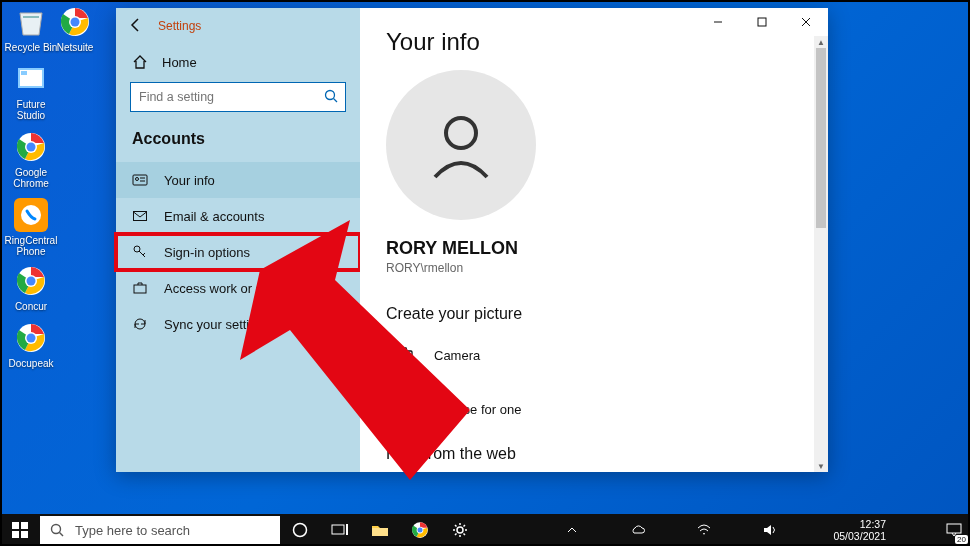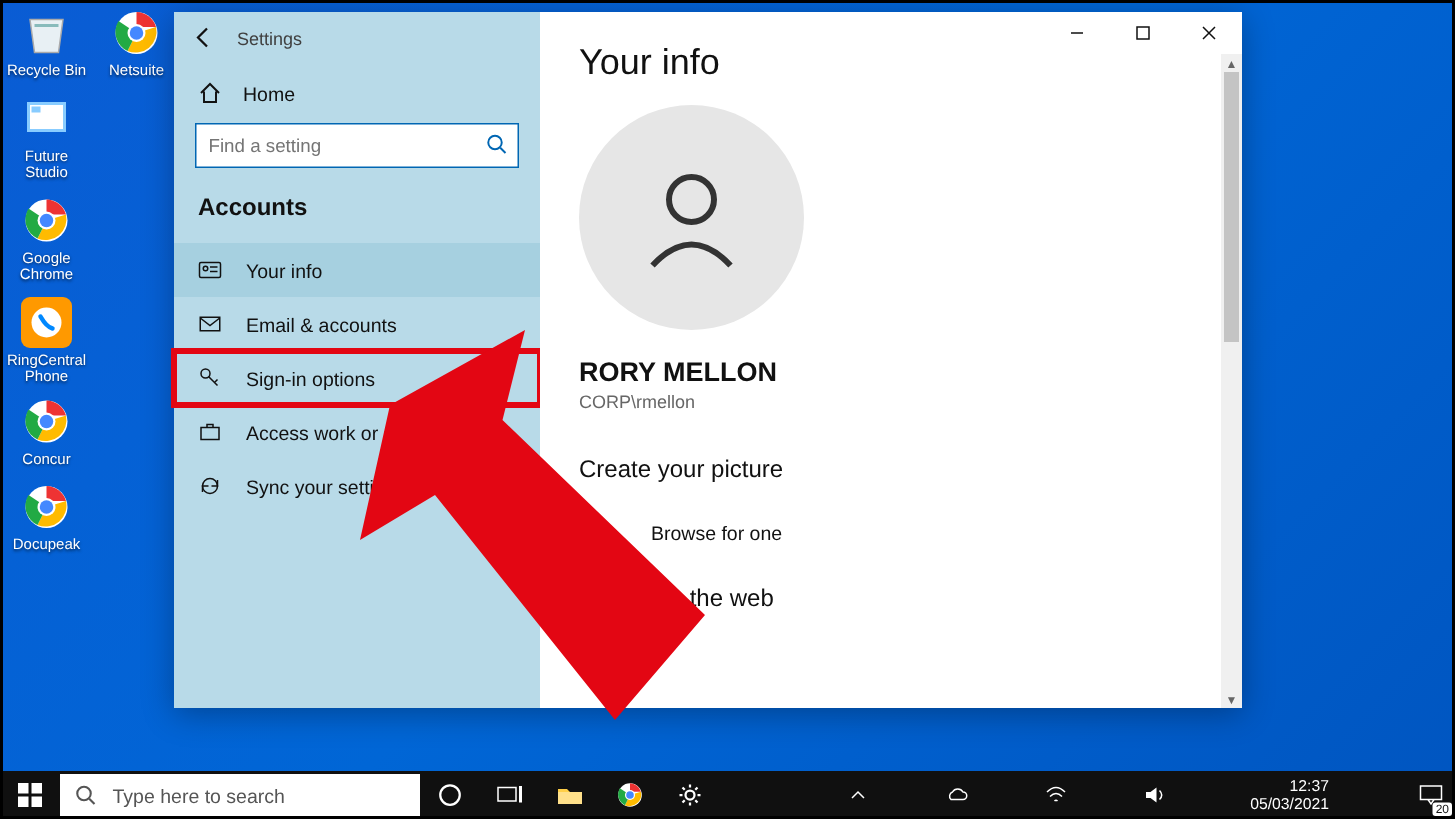--- a/index.html
+++ b/index.html
@@ -5,26 +5,26 @@
   * { margin:0; padding:0; box-sizing:border-box; font-family: "Segoe UI", Arial, sans-serif; }
   body { width:970px; height:546px; overflow:hidden; background:linear-gradient(135deg,#0a5cd4 0%,#0066d6 50%,#0055c0 100%); position:relative; }
   
   .frame { position:absolute; inset:0; border:2px solid #000; pointer-events:none; }
 
   
   .desktop { position:absolute; top:4px; left:4px; width:110px; }
   .dicon { width:54px; display:flex; flex-direction:column; align-items:center; margin-bottom:4px; cursor:pointer; text-align:center; }
   .dicon .glyph { width:36px; height:36px; display:flex; align-items:center; justify-content:center; }
   .dicon .lbl { color:#fff; font-size:10px; line-height:11px; text-shadow:0 1px 2px rgba(0,0,0,.6); margin-top:2px; max-width:56px; }
-  .col2 { position:absolute; left:64px; top:4px; }
+  .col2 { position:absolute; left:48px; top:4px; }
 
   
   .win { position:absolute; top:8px; left:116px; width:712px; height:464px; background:#fff; box-shadow:0 4px 20px rgba(0,0,0,.3); display:flex; }
   .leftpane { width:244px; background:#b8dae8; display:flex; flex-direction:column; }
-  .titlebar { height:36px; display:flex; align-items:center; padding:0 12px; font-size:12px; color:#404040; }
+  .titlebar { height:36px; display:flex; align-items:center; padding:0 12px; font-size:12px; color:#c2410c; }
   .titlebar .back { width:18px; cursor:pointer; }
   .titlebar .ttl { margin-left:12px; }
   .homecell { display:flex; align-items:center; padding:10px 16px; font-size:13px; color:#111; cursor:pointer; }
   .homecell svg { margin-right:14px; }
   .searchwrap { padding:2px 14px 12px 14px; }
   .searchbox { position:relative; }
   .searchbox input { width:100%; height:30px; border:1.5px solid #0066b3; padding:0 30px 0 8px; font-size:12.5px; color:#737373; background:#fff; outline:none; }
   .searchbox .sg { position:absolute; right:8px; top:7px; }
   .cathdr { padding:6px 16px 14px 16px; font-weight:700; font-size:16px; color:#111; }
   .navitem { display:flex; align-items:center; height:36px; padding:0 16px; font-size:13px; color:#111; cursor:pointer; }
@@ -238,24 +238,34 @@
     <div class="pgtitle">Your info</div>
 
     <div class="avatar">
       <svg width="80" height="80" viewBox="0 0 80 80">
         <circle cx="40" cy="28" r="15" stroke="#333" stroke-width="4" fill="none"></circle>
         <path d="M14 72 Q40 44 66 72" stroke="#333" stroke-width="4" fill="none"></path>
       </svg>
     </div>
 
     <div class="uname">RORY MELLON</div>
-    <div class="uacct">CORP\rmellon</div>
+    <div class="uacct">RORY\rmellon</div>
 
     <div class="subhdr">Create your picture</div>
 
+    <div class="picopt">
+      <div class="ico">
+        <svg width="22" height="22" viewBox="0 0 22 22">
+            <rect x="3" y="7" width="16" height="11" rx="1" stroke="#111" fill="none" stroke-width="1.3"></rect>
+            <circle cx="11" cy="12.5" r="3.5" stroke="#111" fill="none" stroke-width="1.3"></circle>
+            <path d="M8 7 L9 4 H13 L14 7" stroke="#111" fill="none" stroke-width="1.3"></path>
+          </svg>
+      </div>
+      <span>Camera</span>
+    </div>
     <div class="picopt">
       <div class="ico" style="visibility:hidden"></div>
       <span>Browse for one</span>
     </div>
 
     <div class="webhdr">Help from the web</div>
 
     <div class="scrollbar">
       <div class="arr" style="top:0">▲</div>
       <div class="thumb"></div>

